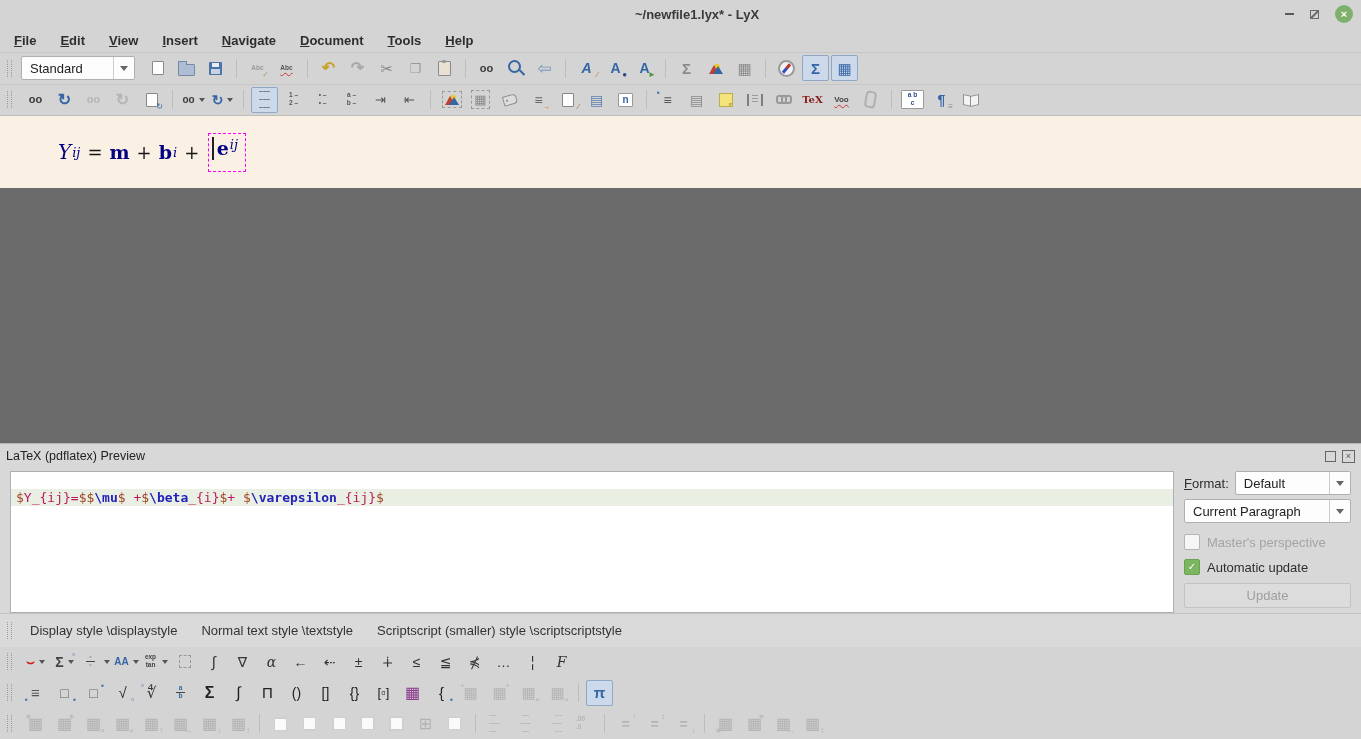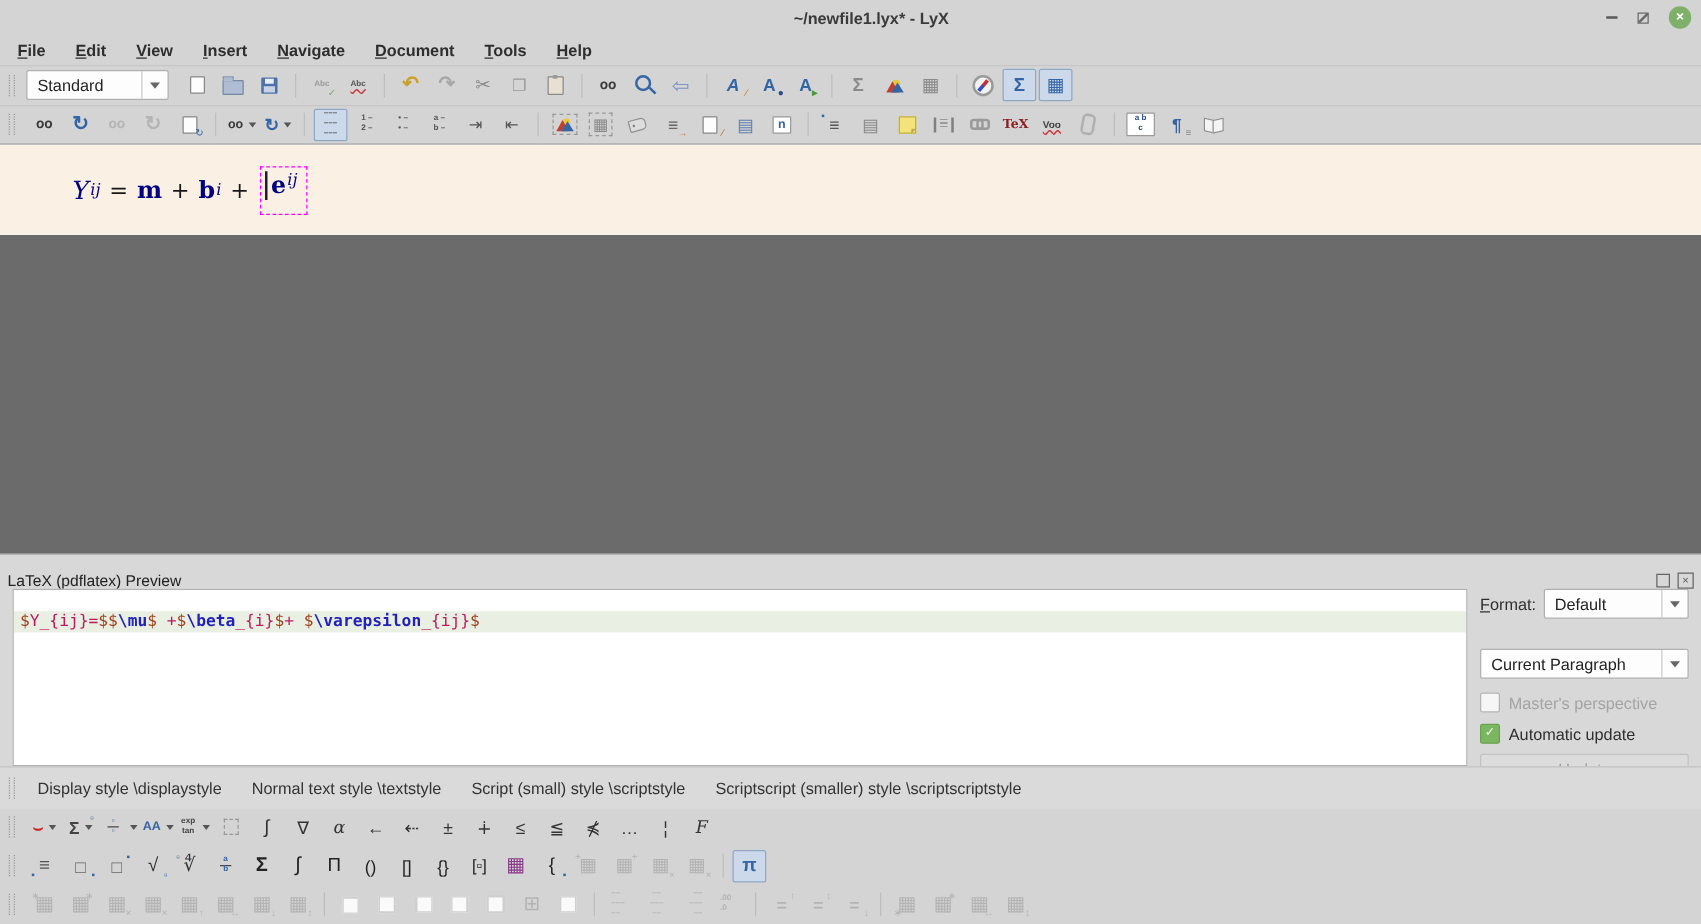--- a/index.html
+++ b/index.html
@@ -92,37 +92,37 @@
   .formula{margin-left:58px;display:flex;align-items:center;}
   .mv{font-family:"DejaVu Serif",serif;font-style:italic;color:#000080;font-size:20px;}
   .ms{font-family:"DejaVu Serif",serif;font-style:italic;color:#000080;font-size:13px;vertical-align:-7px;margin-left:1px;}
   .mb{font-family:"DejaVu Serif",serif;font-weight:bold;color:#000080;font-size:19px;}
   .mo{color:#161616;font-size:18px;margin:0 7px;font-family:"DejaVu Serif",serif;}
   .selbox{border:1px dashed #ff00ff;padding:3px 7px 11px 3px;display:inline-flex;align-items:flex-start;margin-left:2px;}
   .cursor{display:inline-block;width:1.5px;height:23px;background:#202020;margin-right:3px;}
 
   
   .preview{position:absolute;top:443px;left:0;right:0;height:170px;background:#d8d8d8;border-top:1px solid #b5b5b5;}
-  .pvhead{height:24px;display:flex;align-items:flex-start;padding:14px 6px;}
+  .pvhead{height:24px;display:flex;align-items:center;padding:0 6px;}
   .pvlabel{font-size:12.5px;color:#222;}
   .pvicons{margin-left:auto;display:flex;align-items:center;gap:6px;}
   .ic-float{width:9px;height:9px;border:1px solid #666;position:relative;background:#d8d8d8;}
   .ic-float::before{content:"";position:absolute;left:2px;top:-4px;width:8px;height:8px;border:1px solid #666;background:#d8d8d8;z-index:-1;}
   .ic-xbox{width:11px;height:11px;border:1px solid #666;display:flex;align-items:center;justify-content:center;font-size:9px;color:#555;line-height:1;}
   .codebox{position:absolute;left:10px;top:27px;width:1162px;height:140px;background:#ffffff;border:1px solid #b0b0b0;font-family:"DejaVu Sans Mono",monospace;font-size:13px;overflow:hidden;}
   .codeline{height:17px;line-height:17px;padding-left:5px;white-space:pre;}
   .codeline.c1{margin-top:4px;color:#8a8a8a;}
   .codeline.blank{height:17px;}
   .codeline.hl{background:#e9efe3;}
   .tk-d{color:#a0421f;}
   .tk-p{color:#be185d;}
   .tk-b{color:#2222bb;font-weight:bold;}
 
   .pvctrl{position:absolute;left:1184px;top:27px;width:167px;}
-  .frow{display:flex;align-items:center;margin-bottom:24px;}
+  .frow{display:flex;align-items:center;margin-bottom:4px;}
   .flabel{display:inline-block;font-size:13px;color:#2e2e2e;margin-right:6px;white-space:nowrap;}
   .flabel::first-letter{text-decoration:underline;}
   .fcombo{flex:1;gap:32px;}
   .scombo{width:165px;margin-bottom:10px;}
   .ckrow{display:flex;align-items:center;gap:7px;height:18px;margin-bottom:7px;}
   .ckbox{width:14px;height:14px;border:1px solid #b5b5b5;border-radius:2px;background:#f6f6f6;display:flex;align-items:center;justify-content:center;font-size:10px;color:#fff;line-height:1;flex:none;}
   .ckbox.on{background:#7bb661;border-color:#69a351;}
   .cklabel{font-size:13px;color:#2e2e2e;}
   .cklabel.dis{color:#a4a4a4;}
   .pbtn{width:165px;height:23px;border:1px solid #c2c2c2;border-radius:2px;background:#dcdcdc;display:flex;align-items:center;justify-content:center;font-size:13px;color:#9e9e9e;margin-top:2px;}
@@ -365,21 +365,20 @@
         <span class="cklabel">Automatic update</span>
       </div>
       <div class="pbtn">Update</div>
     </div>
   </div>
 
   <div class="stylebar">
     <span class="hdl"></span>
   <span class="stb">Display style \displaystyle</span>
       <span class="stb">Normal text style \textstyle</span>
-      <span class="stb">Script (small) style \scriptstyle</span>
       <span class="stb">Scriptscript (smaller) style \scriptscriptstyle</span>
     </div>
 
   <div class="tbar m1">
     <span class="hdl"></span>
     <span style="display:contents"><span class="tbb">
           <i class="gl" style="color: rgb(204, 34, 34); font-size: 13px; font-weight: bold;">⌣</i>
           <u class="ddv"></u>
         </span><span class="tbb">
           <i class="gl" style="color: rgb(68, 68, 68); font-size: 14px; font-weight: bold;">Σ</i>

